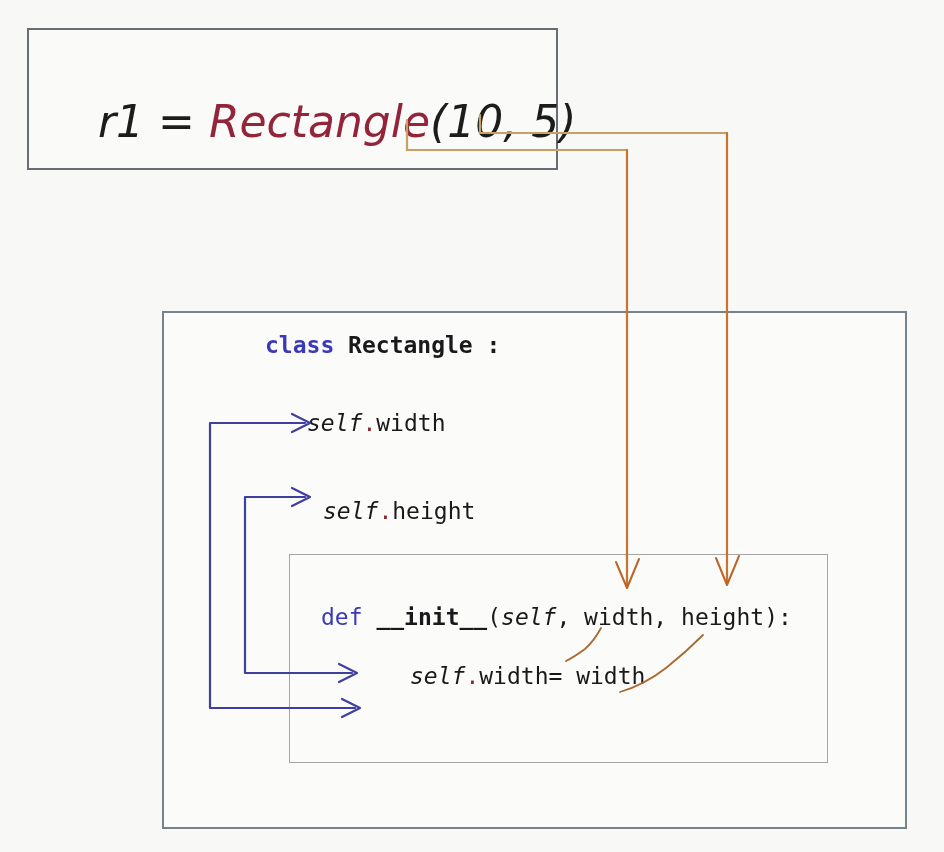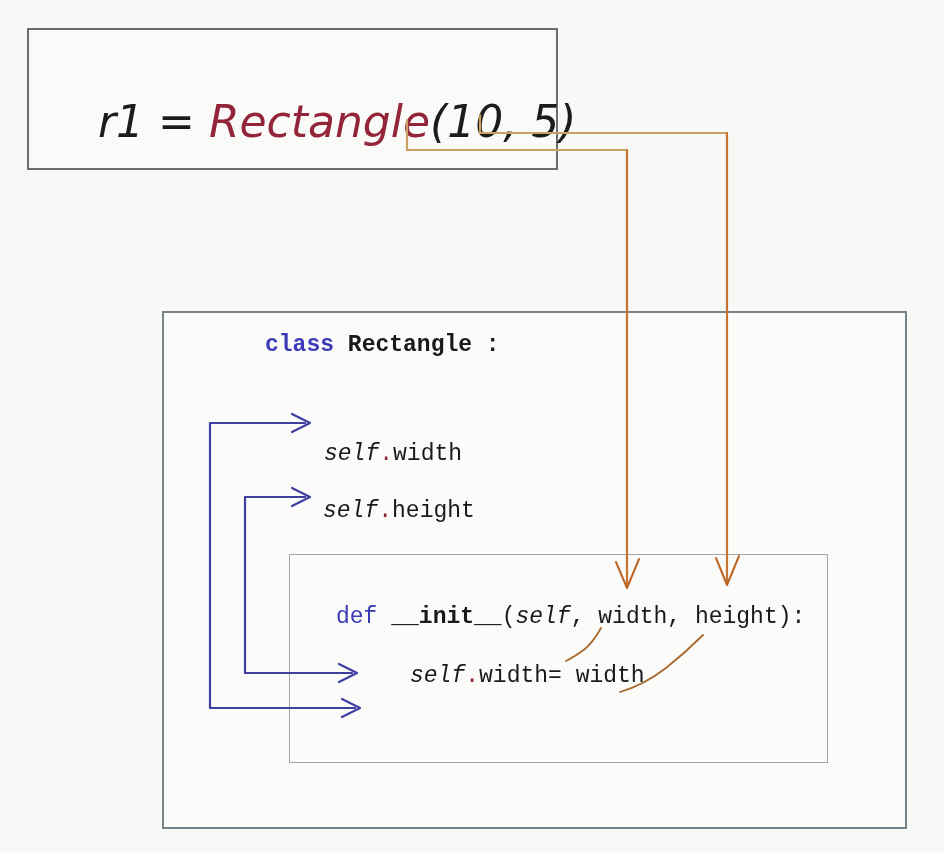--- a/index.html
+++ b/index.html
@@ -27,31 +27,31 @@
   .hand{
     position:absolute;left:45px;top:64px;
     font-family:"DejaVu Sans","Liberation Sans",sans-serif;
     font-style:italic;font-size:44px;font-weight:500;
     color:#1c1c1c;white-space:pre;line-height:56px;margin-left:24px;
   }
   .hand .maroon{color:#93243a;}
 
   .code{
     position:absolute;font-size:23px;color:#19191b;
-    white-space:pre;line-height:28px;font-family:Liberation Mono, monospace;
+    white-space:pre;line-height:28px;
   }
   .kw{color:#3a3ab8;}
   .bold{font-weight:bold;}
   .self{font-style:italic;}
   .dot{color:#8c2733;}
 
   .class-line{left:265px;top:331px;font-weight:600;}
-  .attr-width{left:324px;top:409px;margin-top:31px;}
+  .attr-width{left:307px;top:409px;}
   .attr-height{left:323px;top:483px;margin-top:14px;}
-  .def-line{left:336px;top:603px;}
+  .def-line{left:321px;top:603px;}
   .asg-width{left:372px;top:662px;margin-left:38px;}
   .asg-height{left:372px;top:692px;}
 
   svg.arrows{position:absolute;left:0;top:0;pointer-events:none;}
   .blue-ln{stroke:#3f3f9f;stroke-width:2.2;fill:none;stroke-linecap:round;stroke-linejoin:round;}
   .tan-ln{stroke:#c99f63;stroke-width:2.2;fill:none;stroke-linecap:round;}
   .org-ln{stroke:#c77430;stroke-width:2.2;fill:none;stroke-linecap:round;}
   .org-hd{stroke:#bc6425;stroke-width:2;fill:none;stroke-linecap:round;stroke-linejoin:round;}
   .sketch{stroke:#a9692f;stroke-width:1.8;fill:none;stroke-linecap:round;}
 </style>

